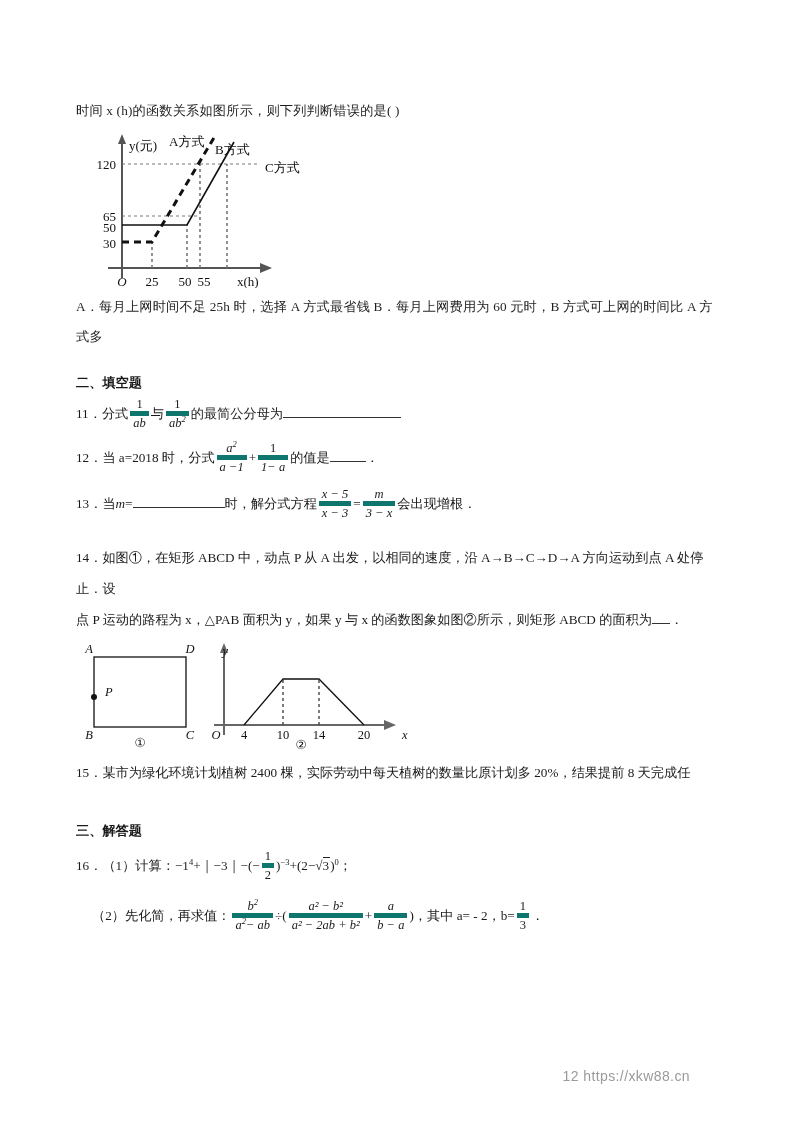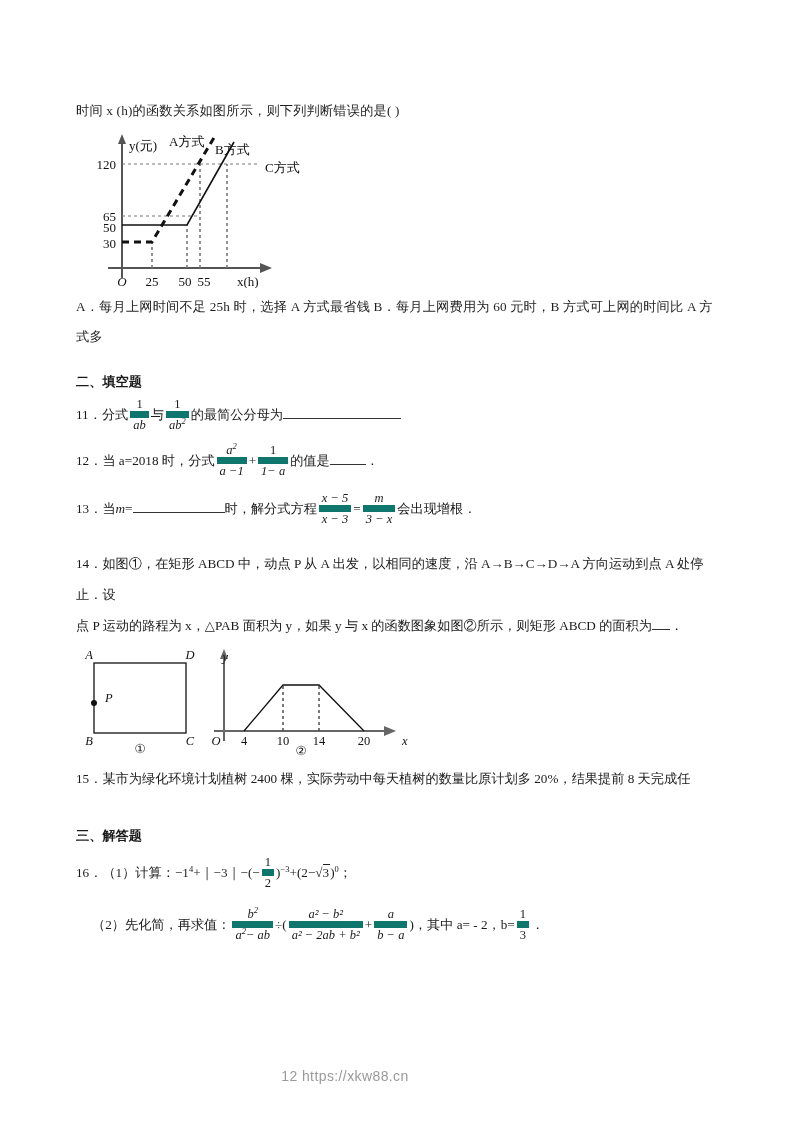--- a/index.html
+++ b/index.html
@@ -34,21 +34,20 @@
     font-size: 13.2px;
     line-height: 30px;
     color: #1f1f1f;
     letter-spacing: 0.2px;
   }
   .sec-head {
     font-size: 13.2px;
     font-weight: bold;
     line-height: 30px;
     margin-top: 16px;
-    font-family: Liberation Mono, monospace;
   }
   .q {
     font-size: 13.2px;
     line-height: 31px;
   }
   .blank-s { display:inline-block; border-bottom:1px solid #333; width:36px; height:13px; }
   .blank-m { display:inline-block; border-bottom:1px solid #333; width:62px; height:13px; }
   .blank-l { display:inline-block; border-bottom:1px solid #333; width:92px; height:13px; }
   .blank-xl{ display:inline-block; border-bottom:1px solid #333; width:118px; height:13px; }
   .blank-xs{ display:inline-block; border-bottom:1px solid #333; width:18px; height:13px; }
@@ -57,37 +56,37 @@
   .mi { font-style: italic; font-family: "Liberation Serif", serif; }
   .frac {
     display: inline-block;
     vertical-align: middle;
     text-align: center;
     margin: 0 2px;
     position: relative;
     top: -1px;
   }
   .frac > .num { display:block; padding:0 3px; font-size:12.5px; line-height:14px; }
-  .frac > .den { display:block; padding:0 3px; font-size:12.5px; line-height:15px; border-top:7px solid #0f766e; }
+  .frac > .den { display:block; padding:0 3px; font-size:12.5px; line-height:15px; border-top:5px solid #0f766e; }
   sup.sm { font-size: 8.5px; vertical-align: super; line-height:0; }
   .radic { display:inline-block; }
   .radic > .bar { border-top:1px solid #222; padding:0 1px 0 0; }
 
   
   .fig-rate { position: relative; height: 160px; margin: 2px 0 4px 6px; }
 
   
   .fig14 { position: relative; height: 112px; margin: 4px 0 0 0; }
 
   .footer {
     position: absolute;
     left: 0;
     top: 1068px;
     width: 690px;
-    text-align: center;
+    text-align: right;
     color: #9a9a9a;
     font-size: 14px;
     font-family: "Liberation Sans", sans-serif;
     letter-spacing: 0.4px;
   }
 
   svg { display: block; }
   text { font-family: "Liberation Serif", serif; }
 </style>
 </head>

